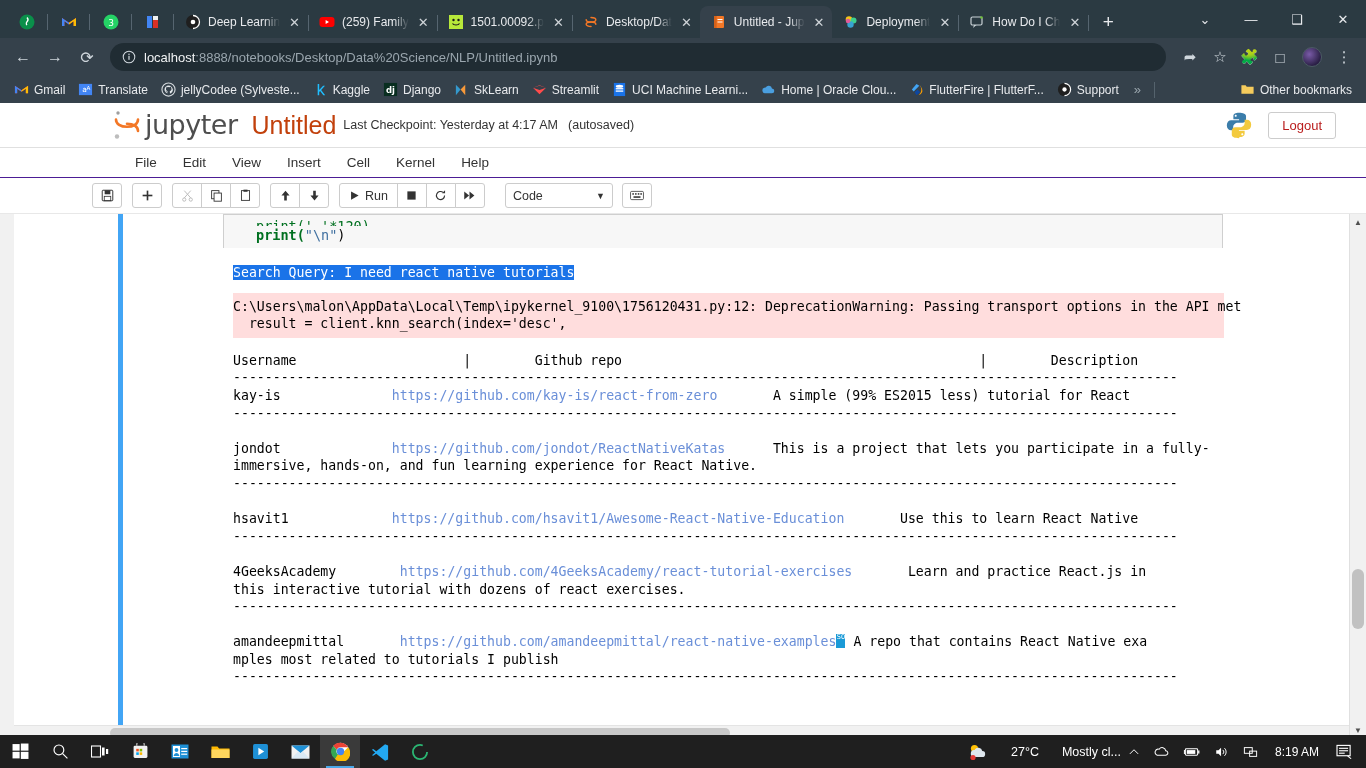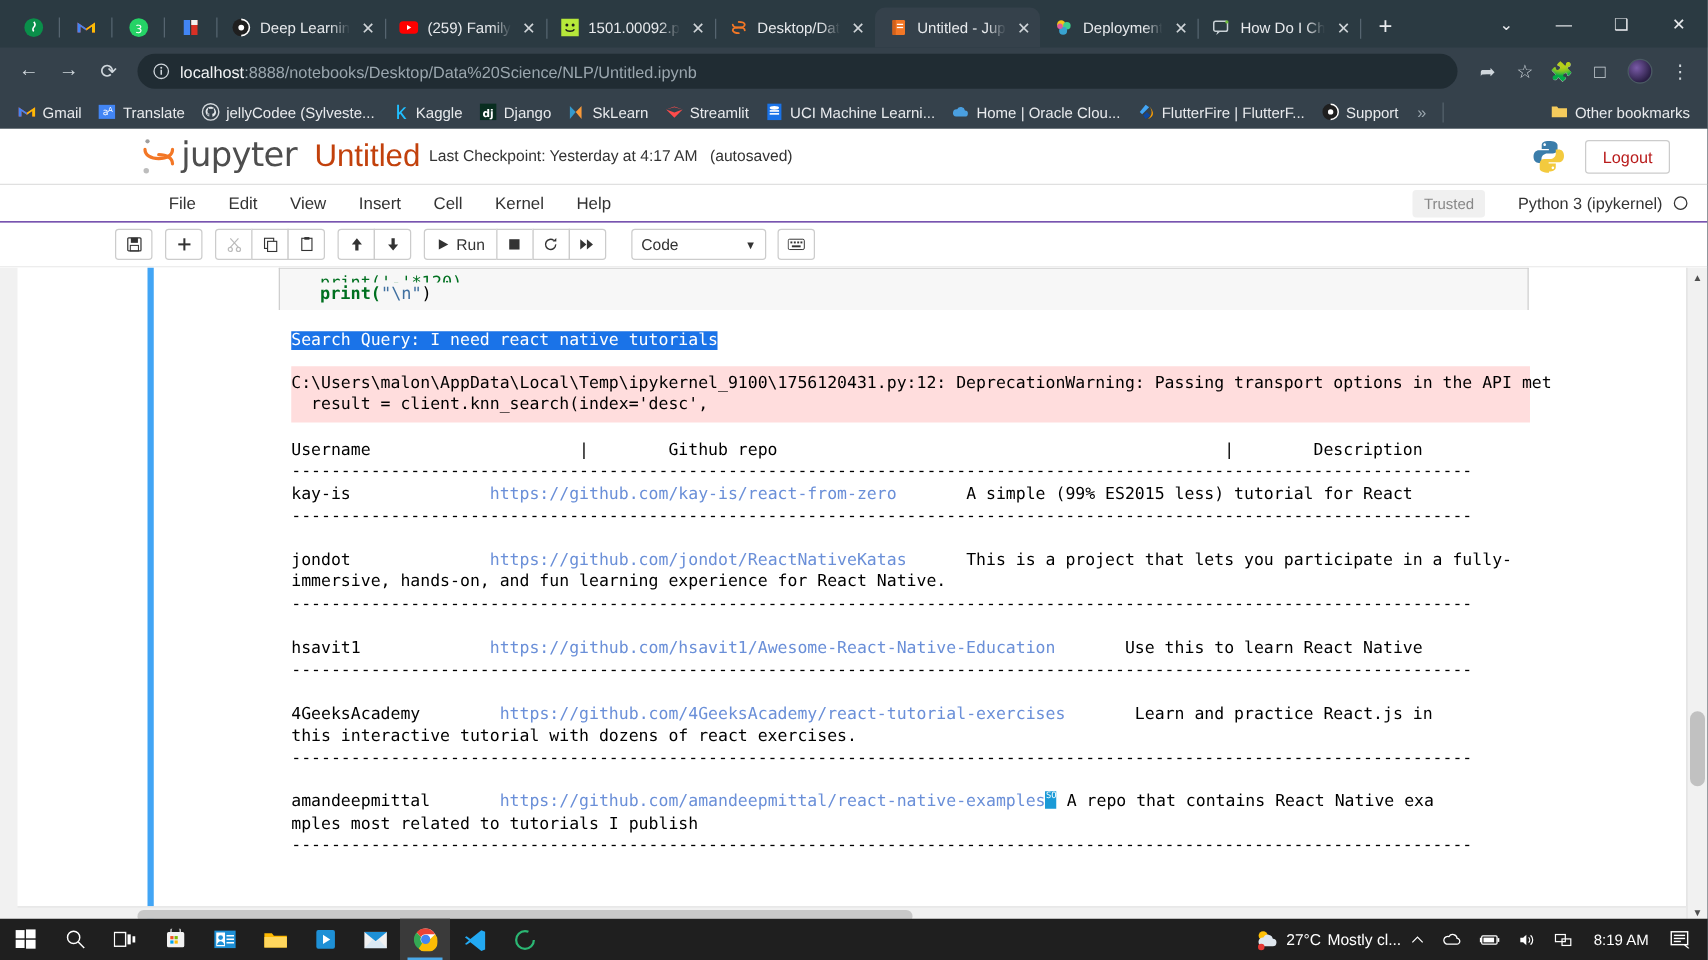--- a/index.html
+++ b/index.html
@@ -218,21 +218,21 @@
     width: 40px; height: 33px; display: flex; align-items: center; justify-content: center;
     position: relative;
   }
   .tb-item.active { background: #3a3a3a; }
   .tb-item.active::after {
     content: ""; position: absolute; bottom: 0; left: 6px; right: 6px; height: 2px; background: #4aa8e8;
   }
   .tray { margin-left: auto; display: flex; align-items: center; gap: 0; padding-right: 6px; }
   .tray .ti { padding: 0 7px; display: flex; align-items: center; font-size: 12px; color: #fff; }
   .tray .clock { font-size: 12px; padding: 0 10px; line-height: 14px; text-align: center; }
-  .weather { display: flex; align-items: center; gap: 5px; font-size: 12.5px; padding-left: 6px; }
+  .weather { display: flex; align-items: center; gap: 23px; font-size: 12.5px; padding-left: 6px; }
 </style>
 </head>
 <body>
 
 <div class="browser">
 
   <div class="tabstrip">
 
     <div class="tab-pin">
       <svg class="favicon" viewBox="0 0 16 16">
@@ -481,27 +481,20 @@
     </div>
 
     <div class="jp-menubar">
       <span class="mi">File</span>
       <span class="mi">Edit</span>
       <span class="mi">View</span>
       <span class="mi">Insert</span>
       <span class="mi">Cell</span>
       <span class="mi">Kernel</span>
       <span class="mi">Help</span>
-      <div class="right">
-        <span class="trusted">Trusted</span>
-        <span class="kernel-ind">
-          <span>Python 3 (ipykernel)</span>
-          <span class="kernel-circle"></span>
-        </span>
-      </div>
     </div>
 
     <div class="jp-toolbar">
       <div class="tgrp single">
         <div class="tbtn">
           <svg width="13" height="13" viewBox="0 0 16 16">
               <rect x="1.5" y="1.5" width="13" height="13" rx="1" stroke="#333" stroke-width="1.2" fill="none"></rect>
               <rect x="4.5" y="1.5" width="7" height="5" fill="#333"></rect>
               <rect x="4" y="9" width="8" height="5.5" stroke="#333" stroke-width="1" fill="none"></rect>
             </svg>

